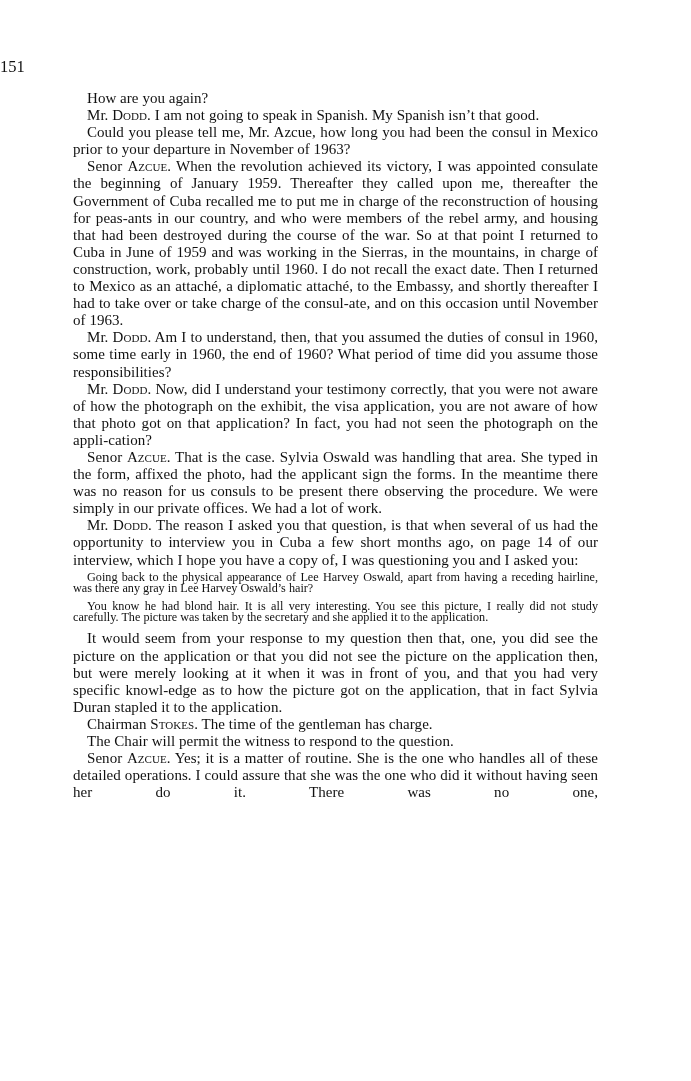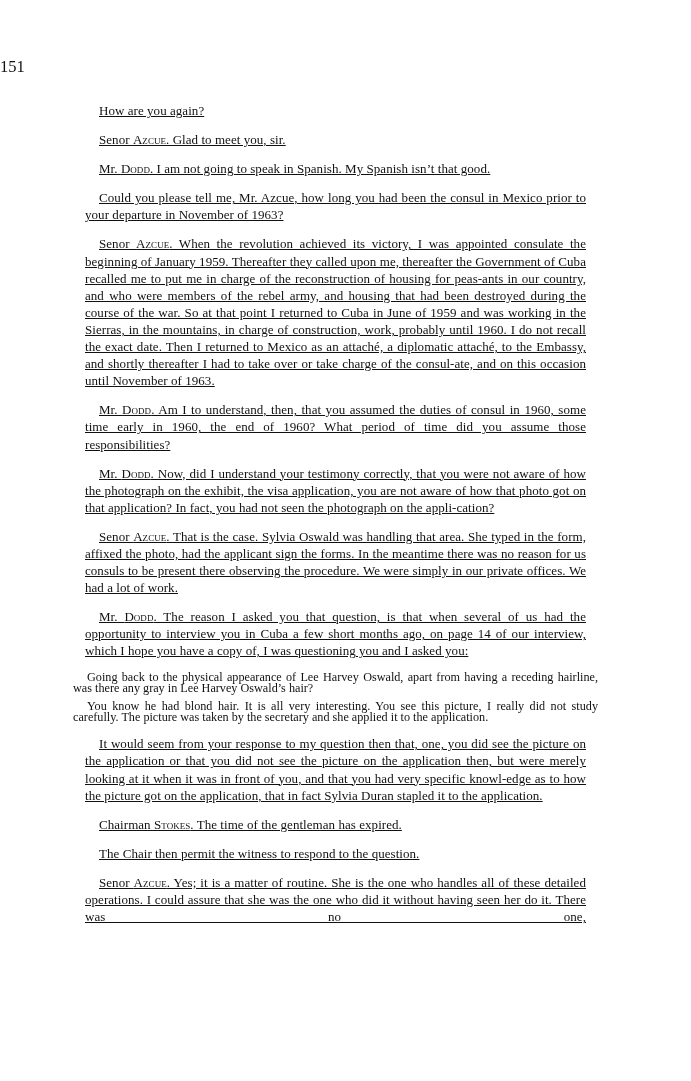--- a/index.html
+++ b/index.html
@@ -24,28 +24,27 @@
       font-size: 16.5px;
       line-height: 18px;
     }
     .content {
       position: absolute;
       top: 90px;
       left: 73px;
       width: 525px;
     }
     .para {
-      margin: 12px;
-      font-size: 13px;
+      margin: 0;
+      font-size: 15px;
       line-height: 17.1px;
       text-indent: 14px;
       text-align: justify;
       text-align-last: left;
       letter-spacing: 0.05px;
-      text-decoration: underline;
     }
     .para.last-justify {
       text-align-last: justify;
     }
     .speaker {
       font-variant: small-caps;
     }
     .quote {
       margin: 3px 0 7px 0;
       font-size: 12.2px;
@@ -61,29 +60,28 @@
       text-indent: 14px;
     }
   </style>
 </head>
 <body>
 
 <div class="page-number">151</div>
 
 <div class="content">
   <p class="para"><span>How are you again?</span></p>
-  <p class="para"><span>Senor </span><span class="speaker">Azcue</span><span>. Glad to meet you, sir.</span></p>
   <p class="para"><span>Mr. </span><span class="speaker">Dodd</span><span>. I am not going to speak in Spanish. My Spanish isn’t that good.</span></p>
   <p class="para"><span>Could you please tell me, Mr. Azcue, how long you had been the consul in Mexico prior to your departure in November of 1963?</span></p>
   <p class="para"><span>Senor </span><span class="speaker">Azcue</span><span>. When the revolution achieved its victory, I was appointed consulate the beginning of January 1959. Thereafter they called upon me, thereafter the Government of Cuba recalled me to put me in charge of the reconstruction of housing for peas-ants in our country, and who were members of the rebel army, and housing that had been destroyed during the course of the war. So at that point I returned to Cuba in June of 1959 and was working in the Sierras, in the mountains, in charge of construction, work, probably until 1960. I do not recall the exact date. Then I returned to Mexico as an attaché, a diplomatic attaché, to the Embassy, and shortly thereafter I had to take over or take charge of the consul-ate, and on this occasion until November of 1963.</span></p>
   <p class="para"><span>Mr. </span><span class="speaker">Dodd</span><span>. Am I to understand, then, that you assumed the duties of consul in 1960, some time early in 1960, the end of 1960? What period of time did you assume those responsibilities?</span></p>
   <p class="para"><span>Mr. </span><span class="speaker">Dodd</span><span>. Now, did I understand your testimony correctly, that you were not aware of how the photograph on the exhibit, the visa application, you are not aware of how that photo got on that application? In fact, you had not seen the photograph on the appli-cation?</span></p>
   <p class="para"><span>Senor </span><span class="speaker">Azcue</span><span>. That is the case. Sylvia Oswald was handling that area. She typed in the form, affixed the photo, had the applicant sign the forms. In the meantime there was no reason for us consuls to be present there observing the procedure. We were simply in our private offices. We had a lot of work.</span></p>
   <p class="para"><span>Mr. </span><span class="speaker">Dodd</span><span>. The reason I asked you that question, is that when several of us had the opportunity to interview you in Cuba a few short months ago, on page 14 of our interview, which I hope you have a copy of, I was questioning you and I asked you:</span></p>
 
   <p class="quote">Going back to the physical appearance of Lee Harvey Oswald, apart from having a receding hairline, was there any gray in Lee Harvey Oswald’s hair?</p>
   <p class="quote">You know he had blond hair. It is all very interesting. You see this picture, I really did not study carefully. The picture was taken by the secretary and she applied it to the application.</p>
 
   <p class="para"><span>It would seem from your response to my question then that, one, you did see the picture on the application or that you did not see the picture on the application then, but were merely looking at it when it was in front of you, and that you had very specific knowl-edge as to how the picture got on the application, that in fact Sylvia Duran stapled it to the application.</span></p>
-  <p class="para"><span>Chairman </span><span class="speaker">Stokes</span><span>. The time of the gentleman has expired.</span></p>
-  <p class="para"><span>The Chair then permit the witness to respond to the question.</span></p>
+  <p class="para"><span>Chairman </span><span class="speaker">Stokes</span><span>. The time of the gentleman has charge.</span></p>
+  <p class="para"><span>The Chair will permit the witness to respond to the question.</span></p>
   <p class="para last-justify"><span>Senor </span><span class="speaker">Azcue</span><span>. Yes; it is a matter of routine. She is the one who handles all of these detailed operations. I could assure that she was the one who did it without having seen her do it. There was no one,</span></p>
 </div>
 
 </body></html>

